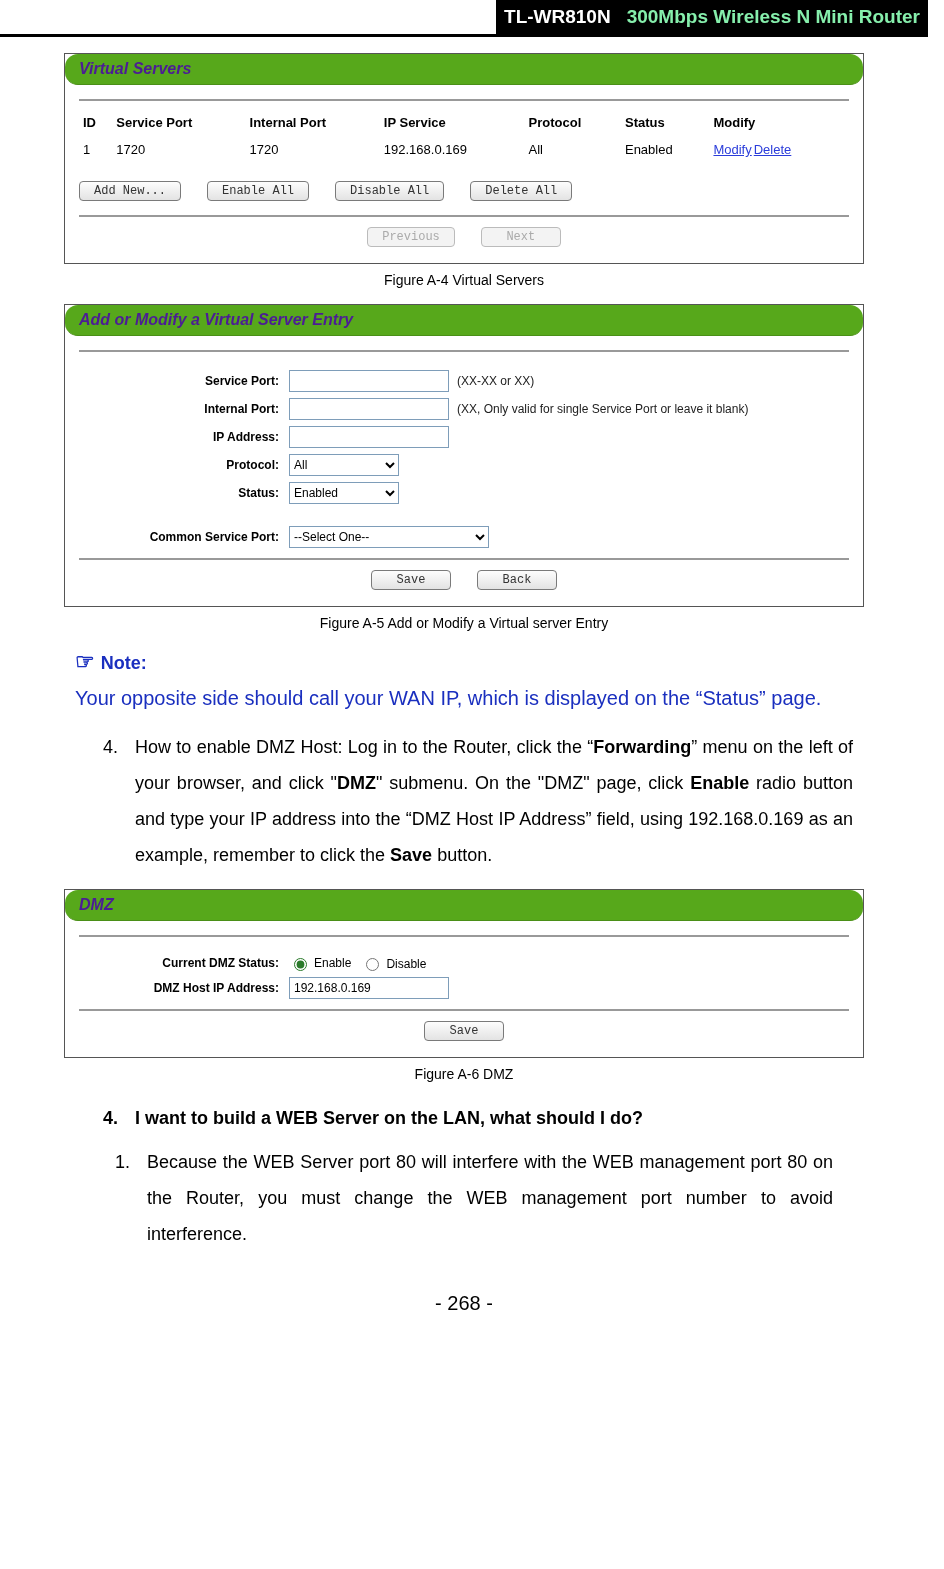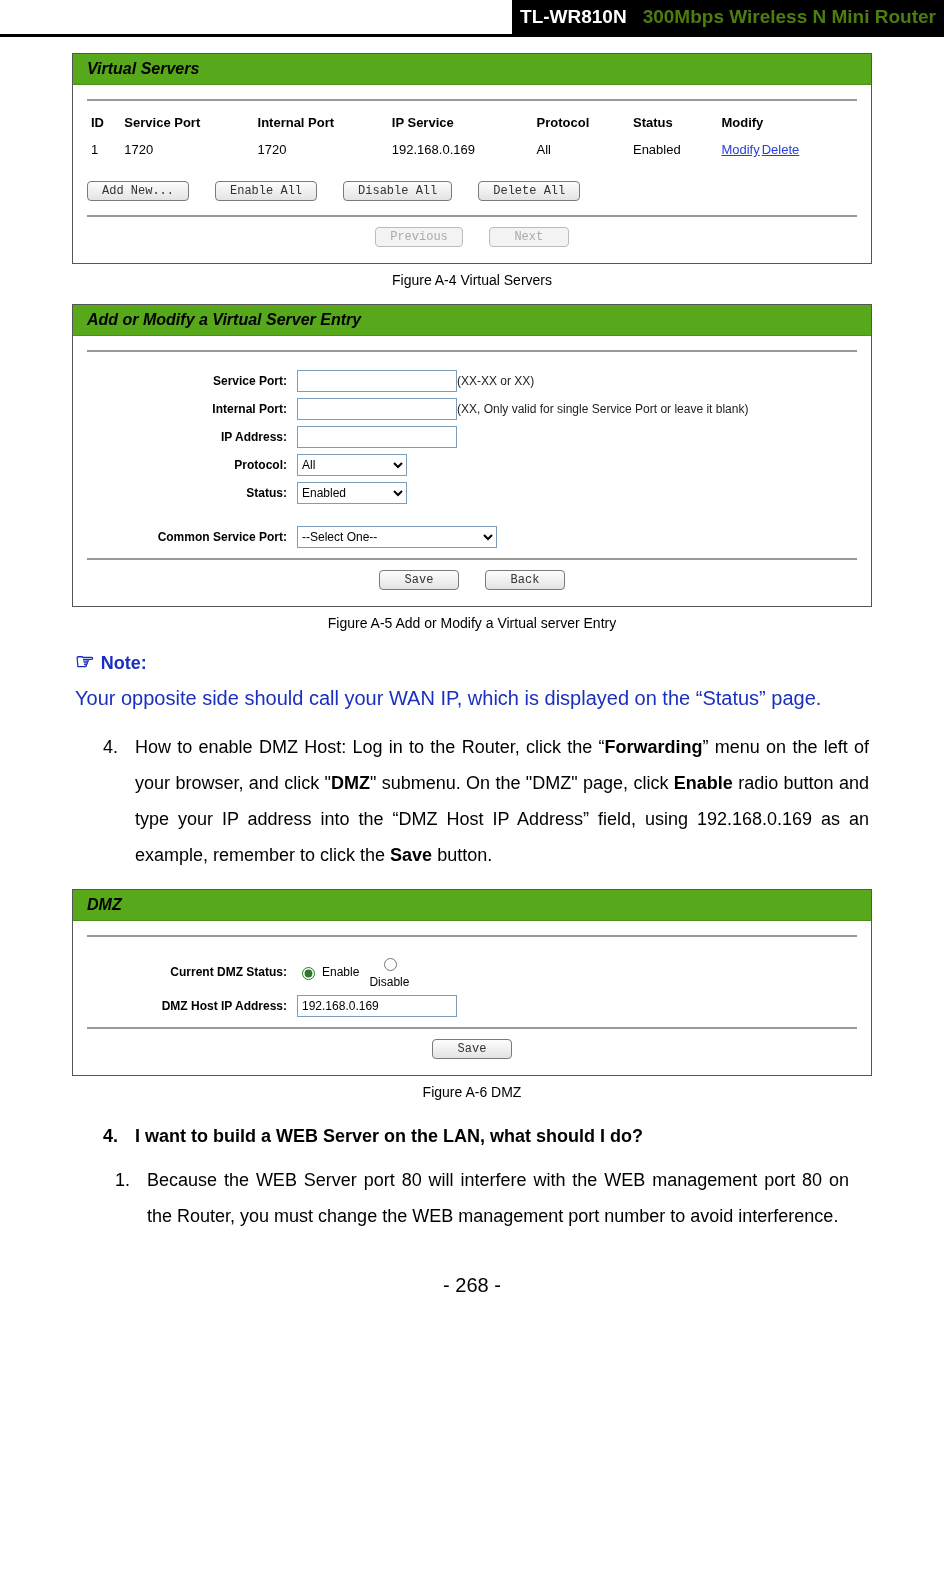--- a/index.html
+++ b/index.html
@@ -7,66 +7,67 @@
     padding: 0;
     font-family: Arial, Helvetica, sans-serif;
     font-size: 14px;
     color: #000;
     background: #fff;
   }
   .page {
     width: 944px;
     margin: 0 auto;
     box-sizing: border-box;
-    padding: 0 0 40px 0;
+    padding: 0 16px 40px 0;
   }
   .top-header {
     border-bottom: 3px solid #000;
     height: 34px;
     display: flex;
     justify-content: flex-end;
     align-items: stretch;
     font-weight: bold;
     font-size: 19px;
   }
   .top-header .model {
     background: #000;
     color: #fff;
     padding: 4px 8px;
     display: flex;
     align-items: center;
   }
   .top-header .model-name {
     background: #000;
-    color: #4d7c0f;
+    color: #86efac;
     padding: 4px 8px;
     display: flex;
     align-items: center;
   }
 
   .content-pad {
     padding: 0 55px;
   }
 
   .screenshot-box {
     border: 1px solid #555;
     margin: 16px auto 8px auto;
     width: 800px;
     box-sizing: border-box;
     background: #fff;
     font-size: 13px;
   }
   .title-bar {
     background: #57a81b;
-    color: #000000;
+    color: #4c1d95;
     font-weight: bold;
     font-style: italic;
     font-size: 16px;
     padding: 6px 14px;
     border-bottom: 1px solid #4a8f17;
+    border-radius: 13px;
   }
   .inner-rule {
     border-top: 2px solid #999;
     margin: 14px 14px 0 14px;
   }
   .inner-rule-bottom {
     border-top: 2px solid #999;
     margin: 10px 14px 0 14px;
   }
 
@@ -136,20 +137,21 @@
     font-size: 12px;
   }
   .form-row .flabel {
     width: 200px;
     text-align: right;
     font-weight: bold;
     padding-right: 10px;
     font-size: 12px;
   }
   .form-row .hint {
+    margin-left: 8px;
     font-size: 12px;
     color:#222;
   }
   .txt-input {
     font-family: inherit;
     font-size: 12px;
     border: 1px solid #7e9db9;
     height: 20px;
     padding: 0 4px;
     width: 150px;
@@ -305,21 +307,21 @@
     <div class="screenshot-box">
       <div class="title-bar">DMZ</div>
       <div class="inner-rule"></div>
       <div class="form-grid">
         <div class="form-row">
           <div class="flabel">Current DMZ Status:</div>
           <label style="display:flex;align-items:center;gap:4px;margin-right:10px;">
             <input type="radio" class="radio" checked="" style="">
             <span>Enable</span>
           </label>
-          <label style="display:flex;align-items:center;gap:4px;flex-direction:column;">
+          <label style="display:flex;align-items:flex-end;gap:4px;">
             <input type="radio" class="radio" style="">
             <span>Disable</span>
           </label>
         </div>
         <div class="form-row">
           <div class="flabel">DMZ Host IP Address:</div>
           <input class="txt-input" type="text" value="192.168.0.169" style="">
         </div>
       </div>
       <div class="inner-rule-bottom"></div>

